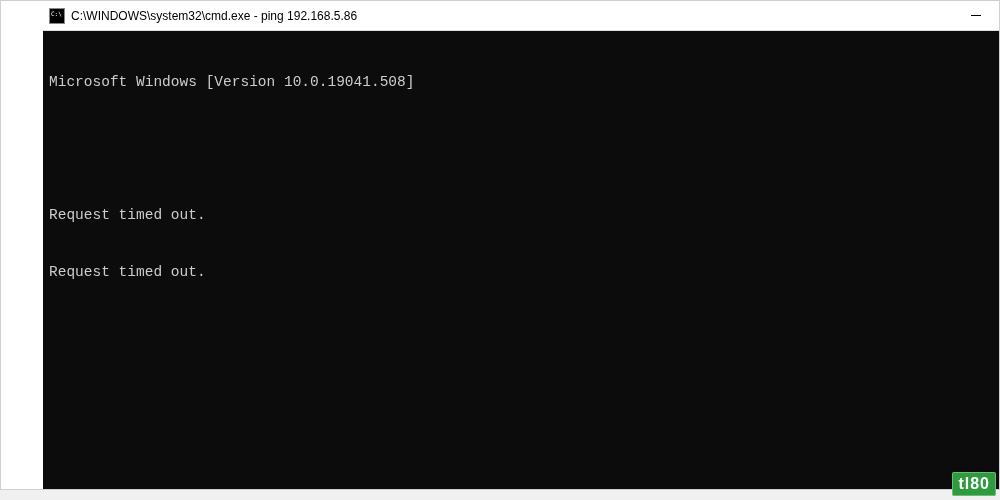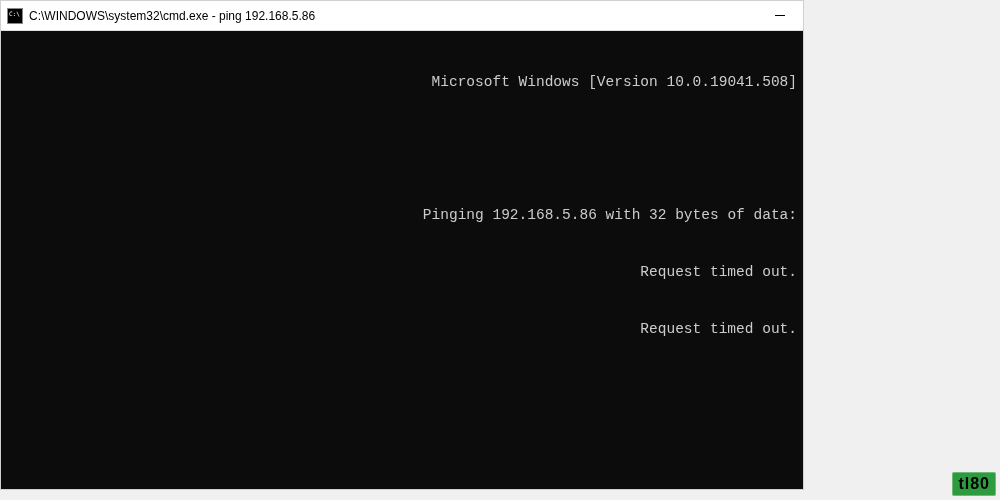--- a/index.html
+++ b/index.html
@@ -9,26 +9,27 @@
     }
     body {
       width: 1000px;
       height: 500px;
       background: #f0f0f0;
       font-family: Consolas, 'Courier New', monospace;
       overflow: hidden;
       position: relative;
     }
     .window {
-      width: 804px;
+      width: 1000px;
       height: 490px;
       background: #ffffff;
       display: flex;
       flex-direction: column;
       border: 1px solid #d0d0d0;
+      padding-left: 42px;
     }
     .title-bar {
       height: 30px;
       background: #ffffff;
       display: flex;
       align-items: center;
       padding: 0 0 0 6px;
       border-bottom: 1px solid #e0e0e0;
     }
     .cmd-icon {
@@ -80,28 +81,27 @@
       color: #cccccc;
       padding: 4px 6px;
       font-size: 14.5px;
       line-height: 19px;
       font-family: Consolas, 'Courier New', monospace;
       white-space: pre;
       overflow: hidden;
     }
     .terminal-line {
       display: block;
-      text-align: right;
     }
     .watermark {
       position: absolute;
       bottom: 4px;
       right: 4px;
       background: #2e9b3f;
-      color: #000000;
+      color: #ffffff;
       font-family: Arial, sans-serif;
       font-weight: bold;
       font-size: 16px;
       padding: 3px 6px;
       letter-spacing: 1px;
       border-radius: 2px;
       box-shadow: inset 0 0 0 1px rgba(255,255,255,0.3);
     }
   </style>
 </head>
@@ -114,21 +114,20 @@
     <div class="window-controls">
       <div class="control-btn">
         <div class="minimize-line"></div>
       </div>
     </div>
   </div>
   <div class="terminal-body">
     <span class="terminal-line">Microsoft Windows [Version 10.0.19041.508]</span>
     <span class="terminal-line"></span>
     <span class="terminal-line"></span>
-    <span class="terminal-line">Pinging 192.168.5.86 with 32 bytes of data:</span>
     <span class="terminal-line">Request timed out.</span>
     <span class="terminal-line">Request timed out.</span>
     
   </div>
 </div>
 
 <div class="watermark">
   <span>tl80</span>
 </div>
 

